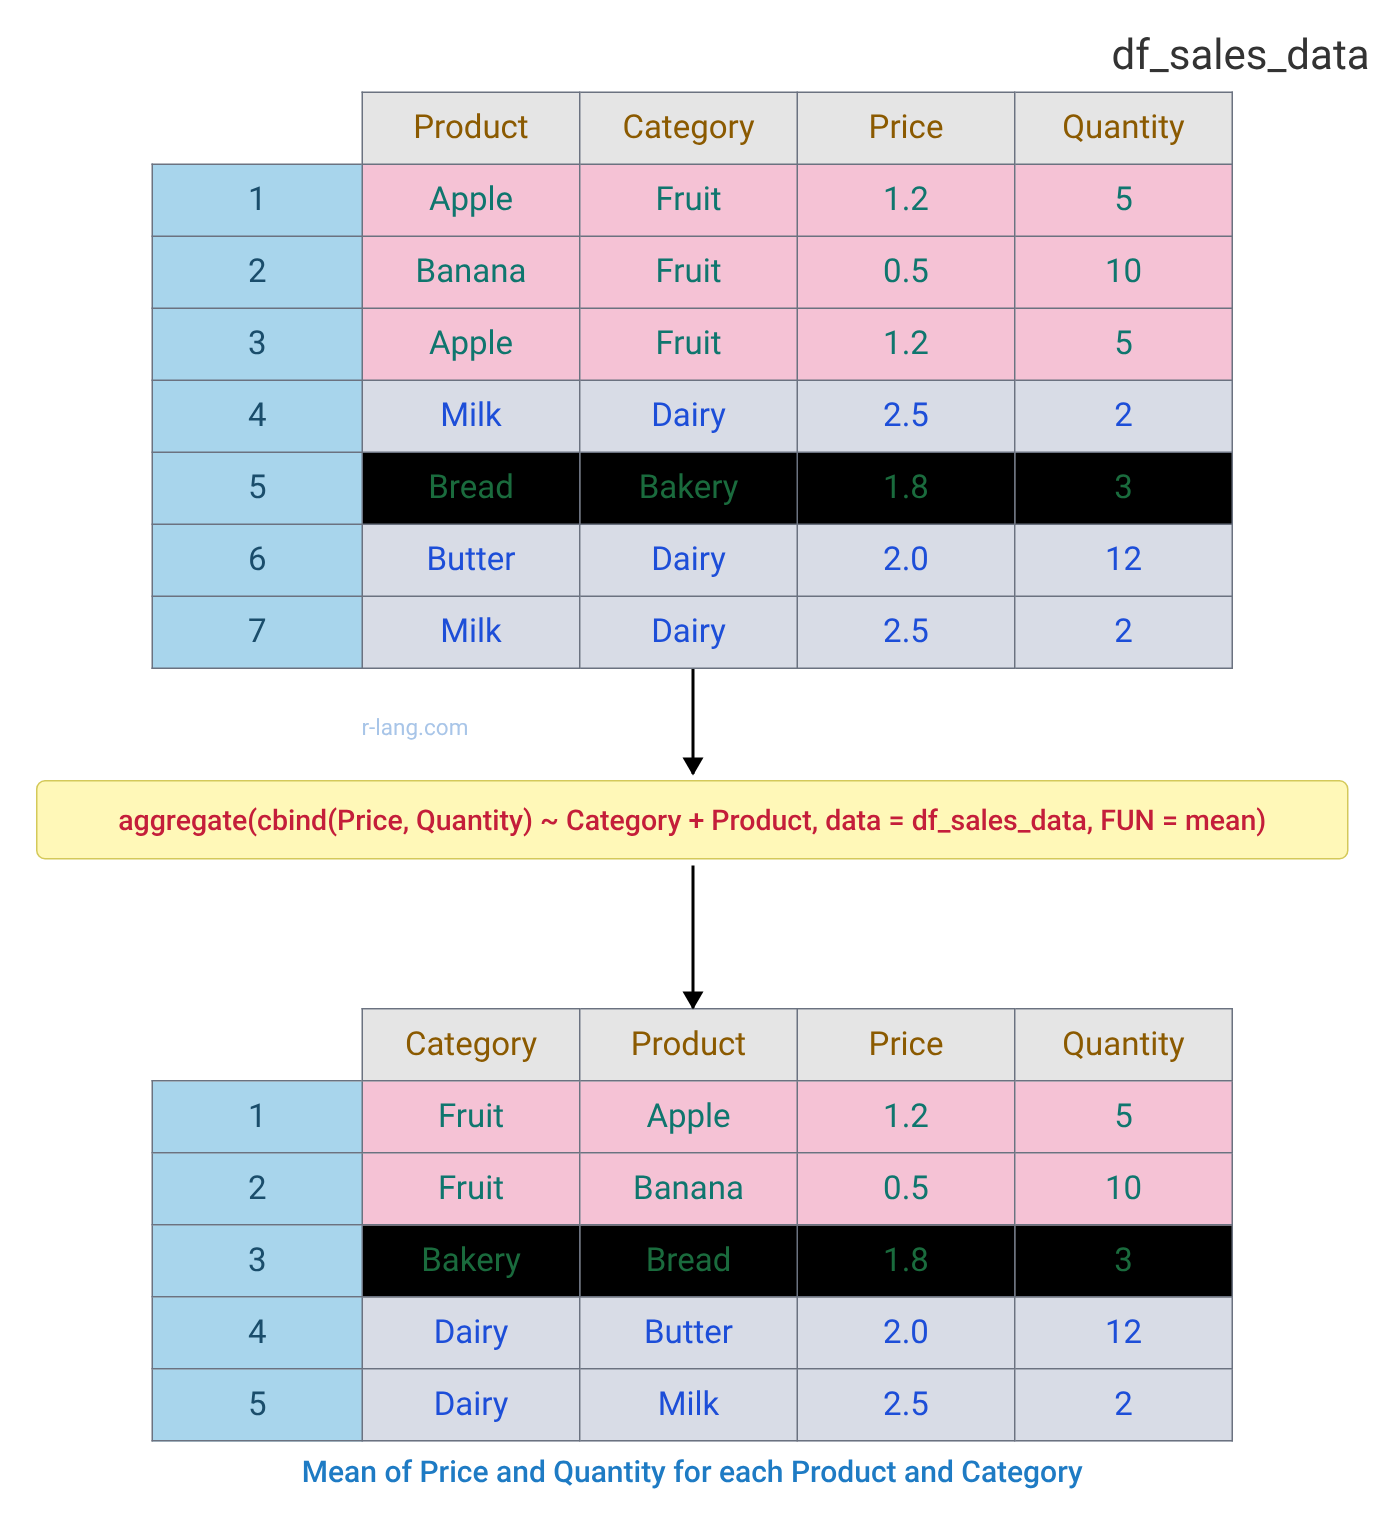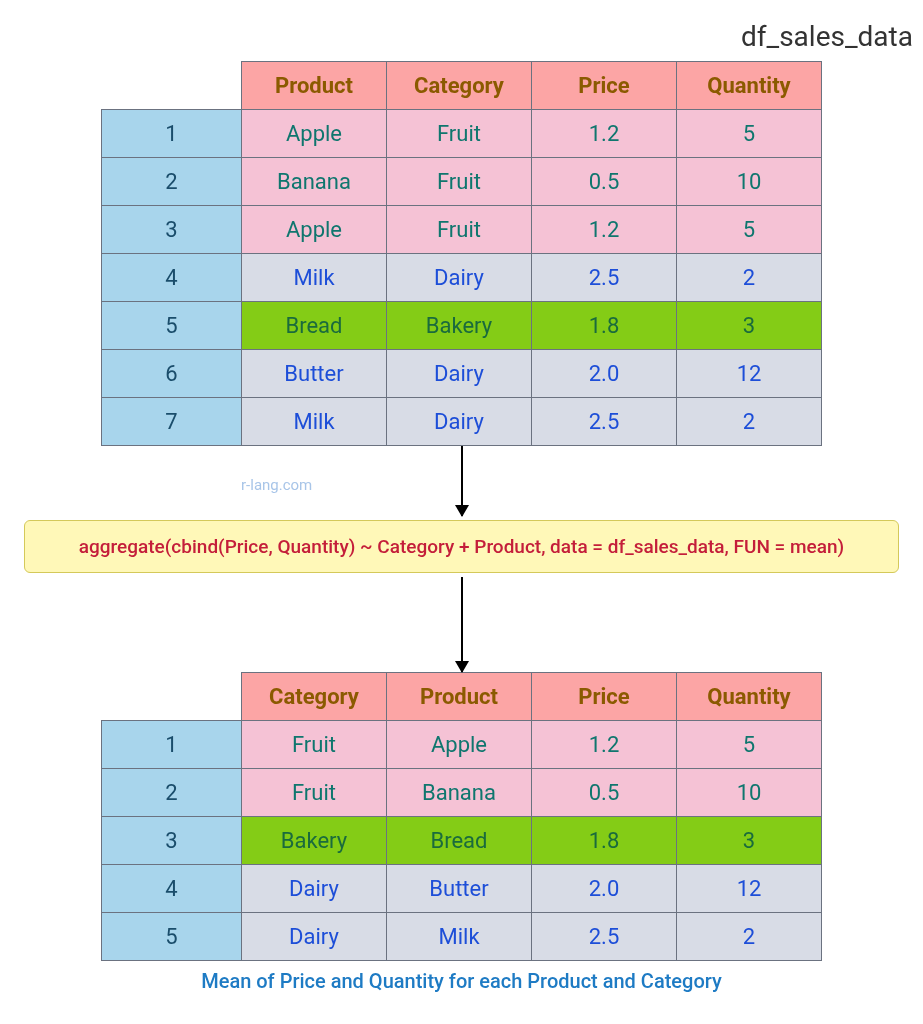--- a/index.html
+++ b/index.html
@@ -31,32 +31,32 @@
     font-size: 22px;
     height: 48px;
   }
   .idx-col { width: 140px; }
   .data-col { width: 145px; }
   .corner {
     border: none !important;
     background: transparent;
   }
   .hdr {
-    background: #fca5a5;
+    background: #e5e5e5;
     color: #8b5a00;
-    font-weight: 700;
+    font-weight: 400;
   }
   .idx {
     background: #a8d5ec;
     color: #1a4d6b;
     font-weight: 400;
   }
   .row-pink td.data { background: #f5c2d5; color: #0f766e; }
   .row-gray td.data { background: #d8dce6; color: #1d4ed8; }
-  .row-green td.data { background: #84cc16; color: #1a6b3d; }
+  .row-green td.data { background: #000000; color: #1a6b3d; }
 
   .arrow-container {
     display: flex;
     justify-content: center;
     position: relative;
   }
   .arrow {
     width: 2px;
     background: #000;
     position: relative;

